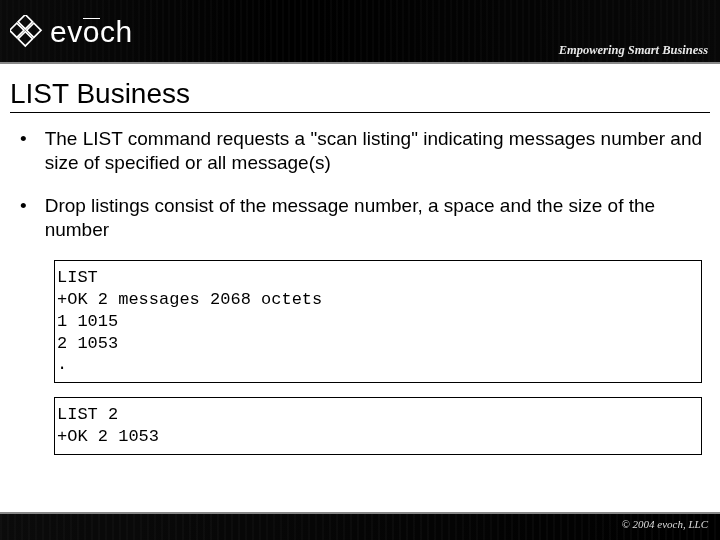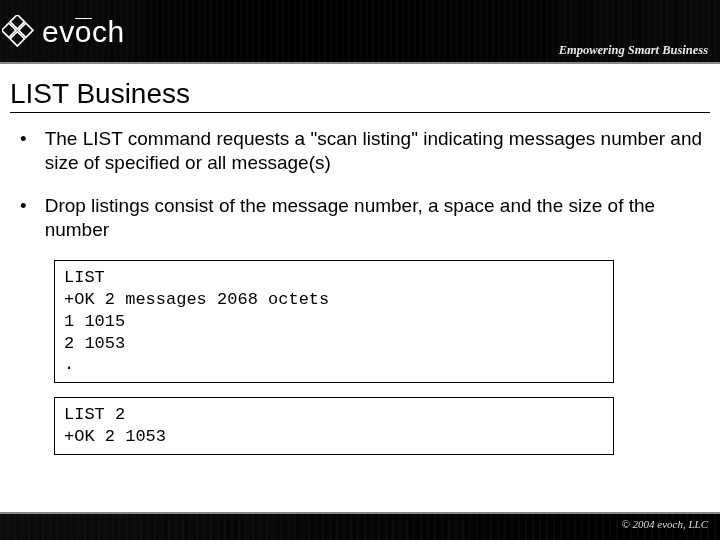--- a/index.html
+++ b/index.html
@@ -11,21 +11,21 @@
     position: relative;
     overflow: hidden;
   }
   .header {
     width: 100%;
     height: 64px;
     background: #000;
     position: relative;
     display: flex;
     align-items: center;
-    padding-left: 2px;
+    padding-left: 10px;
   }
   .header::before {
     content: "";
     position: absolute;
     inset: 0;
     background:
       repeating-linear-gradient(90deg, rgba(40,40,40,0.25) 0 2px, transparent 2px 6px),
       linear-gradient(90deg, rgba(30,30,30,0.6), rgba(0,0,0,0.9) 40%, rgba(20,20,20,0.7));
     opacity: 0.6;
   }
@@ -91,23 +91,23 @@
     line-height: 1.28;
     margin-bottom: 18px;
   }
   ul.bullets > li .dot {
     flex: 0 0 auto;
     font-size: 19px;
     line-height: 1.28;
   }
   .codebox {
     margin: 0 0 14px 44px;
-    width: 560px;
+    width: 648px;
     border: 1px solid #000;
-    padding: 6px 9px;
+    padding: 6px 2px;
     font-family: "Courier New", monospace;
     font-size: 17px;
     line-height: 1.28;
     white-space: pre;
   }
 
   .footer {
     position: absolute;
     left: 0;
     right: 0;

